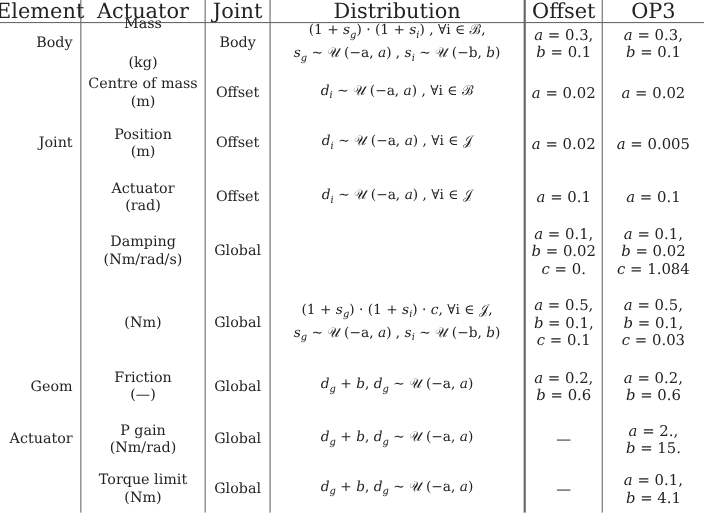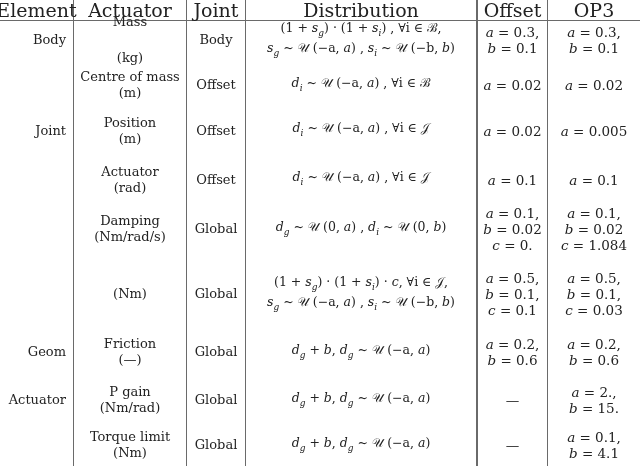--- a/index.html
+++ b/index.html
@@ -103,21 +103,20 @@
       <div class="cell val" style="left: 548px; width: 92px; top: 156px; height: 47px;">
         <span><i>a</i> = 0.1</span>
       </div>
       <div class="cell elem" style="left: 0px; width: 73px; top: 203px; height: 52px;"></div>
       <div class="cell " style="left: 74px; width: 112px; top: 203px; height: 52px;">
         <span>Damping</span>
         <span>(Nm/rad/s)</span>
       </div>
       <div class="cell " style="left: 187px; width: 58px; top: 203px; height: 52px;">Global</div>
       <div class="cell math" style="left: 246px; width: 230px; top: 203px; height: 52px;">
-        <span><i>d</i><sub style="font-size:9px"><i>g</i></sub> ~ 𝒰 (0, <i>a</i>) , <i>d</i><sub style="font-size:9px"><i>i</i></sub> ~ 𝒰 (0, <i>b</i>)</span>
       </div>
       <div class="cell val" style="left: 478px; width: 69px; top: 203px; height: 52px;">
         <span><i>a</i> = 0.1,</span>
         <span><i>b</i> = 0.02</span>
         <span><i>c</i> = 0.</span>
       </div>
       <div class="cell val" style="left: 548px; width: 92px; top: 203px; height: 52px;">
         <span><i>a</i> = 0.1,</span>
         <span><i>b</i> = 0.02</span>
         <span><i>c</i> = 1.084</span>

